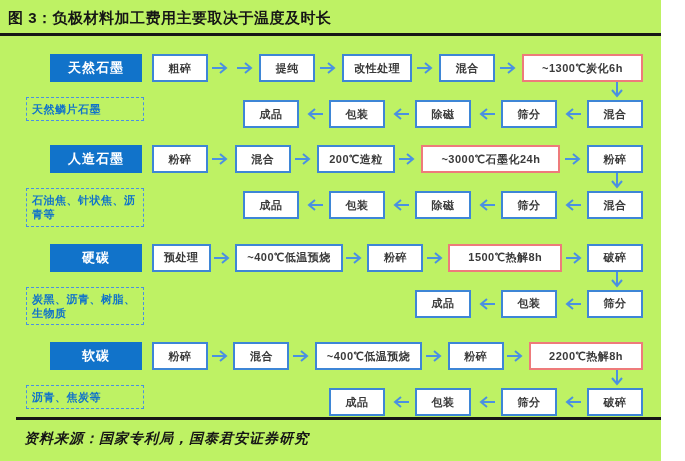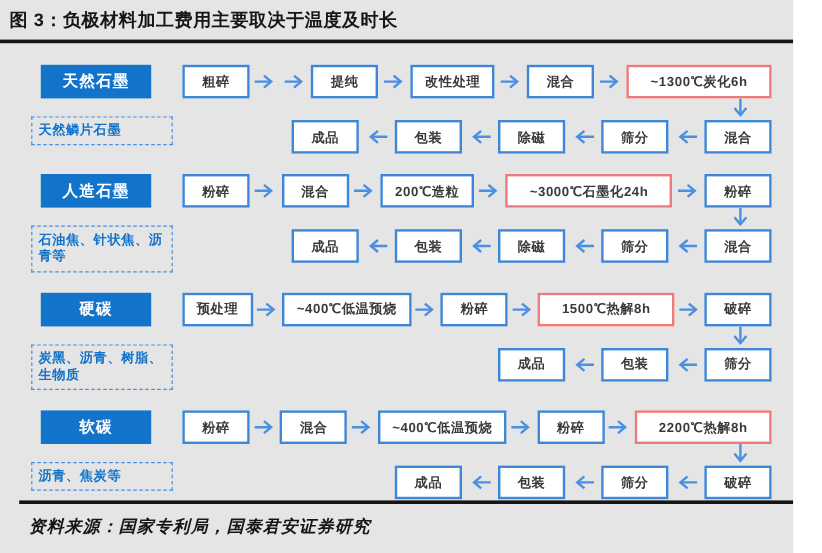--- a/index.html
+++ b/index.html
@@ -5,35 +5,35 @@
   :root{
     --cat-fill:#1173ca;
     --box-border:#3e86d6;
     --arrow:#4a90e2;
     --hot-border:#ee7b7b;
     --ink:#161616;
     --box-text:#3a3a3a;
   }
   html,body{margin:0;padding:0;background:#ffffff;}
   body{width:685px;height:461px;font-family:"Liberation Sans",sans-serif;}
-  .page{position:relative;width:661px;height:461px;background:#e5e5e5;overflow:hidden;}
+  .page{position:relative;width:661px;height:461px;background:#bef264;overflow:hidden;}
 
   .title-bar{
     padding:9px 8px 6px 8px;
     border-bottom:3px solid var(--ink);
     font-size:15px;font-weight:bold;color:var(--ink);
     letter-spacing:0.5px;line-height:18px;
   }
 
   .diagram{padding:18px 18px 0 26px;}
 
   .row{display:flex;margin-bottom:17px;}
   .left-col{width:126px;flex:none;}
   .cat-box{
-    margin-left:8px;width:92px;height:28px;box-sizing:border-box;
+    margin-left:24px;width:92px;height:28px;box-sizing:border-box;
     background:var(--cat-fill);color:#fff;font-size:13px;font-weight:bold;
     display:flex;align-items:center;justify-content:center;letter-spacing:1px;
   }
   .mat-box{
     margin-top:15px;width:118px;box-sizing:border-box;
     border:1px dashed var(--arrow);
     color:var(--cat-fill);font-size:11px;font-weight:bold;
     padding:4px 5px;line-height:1.3;letter-spacing:0.5px;
   }
 

